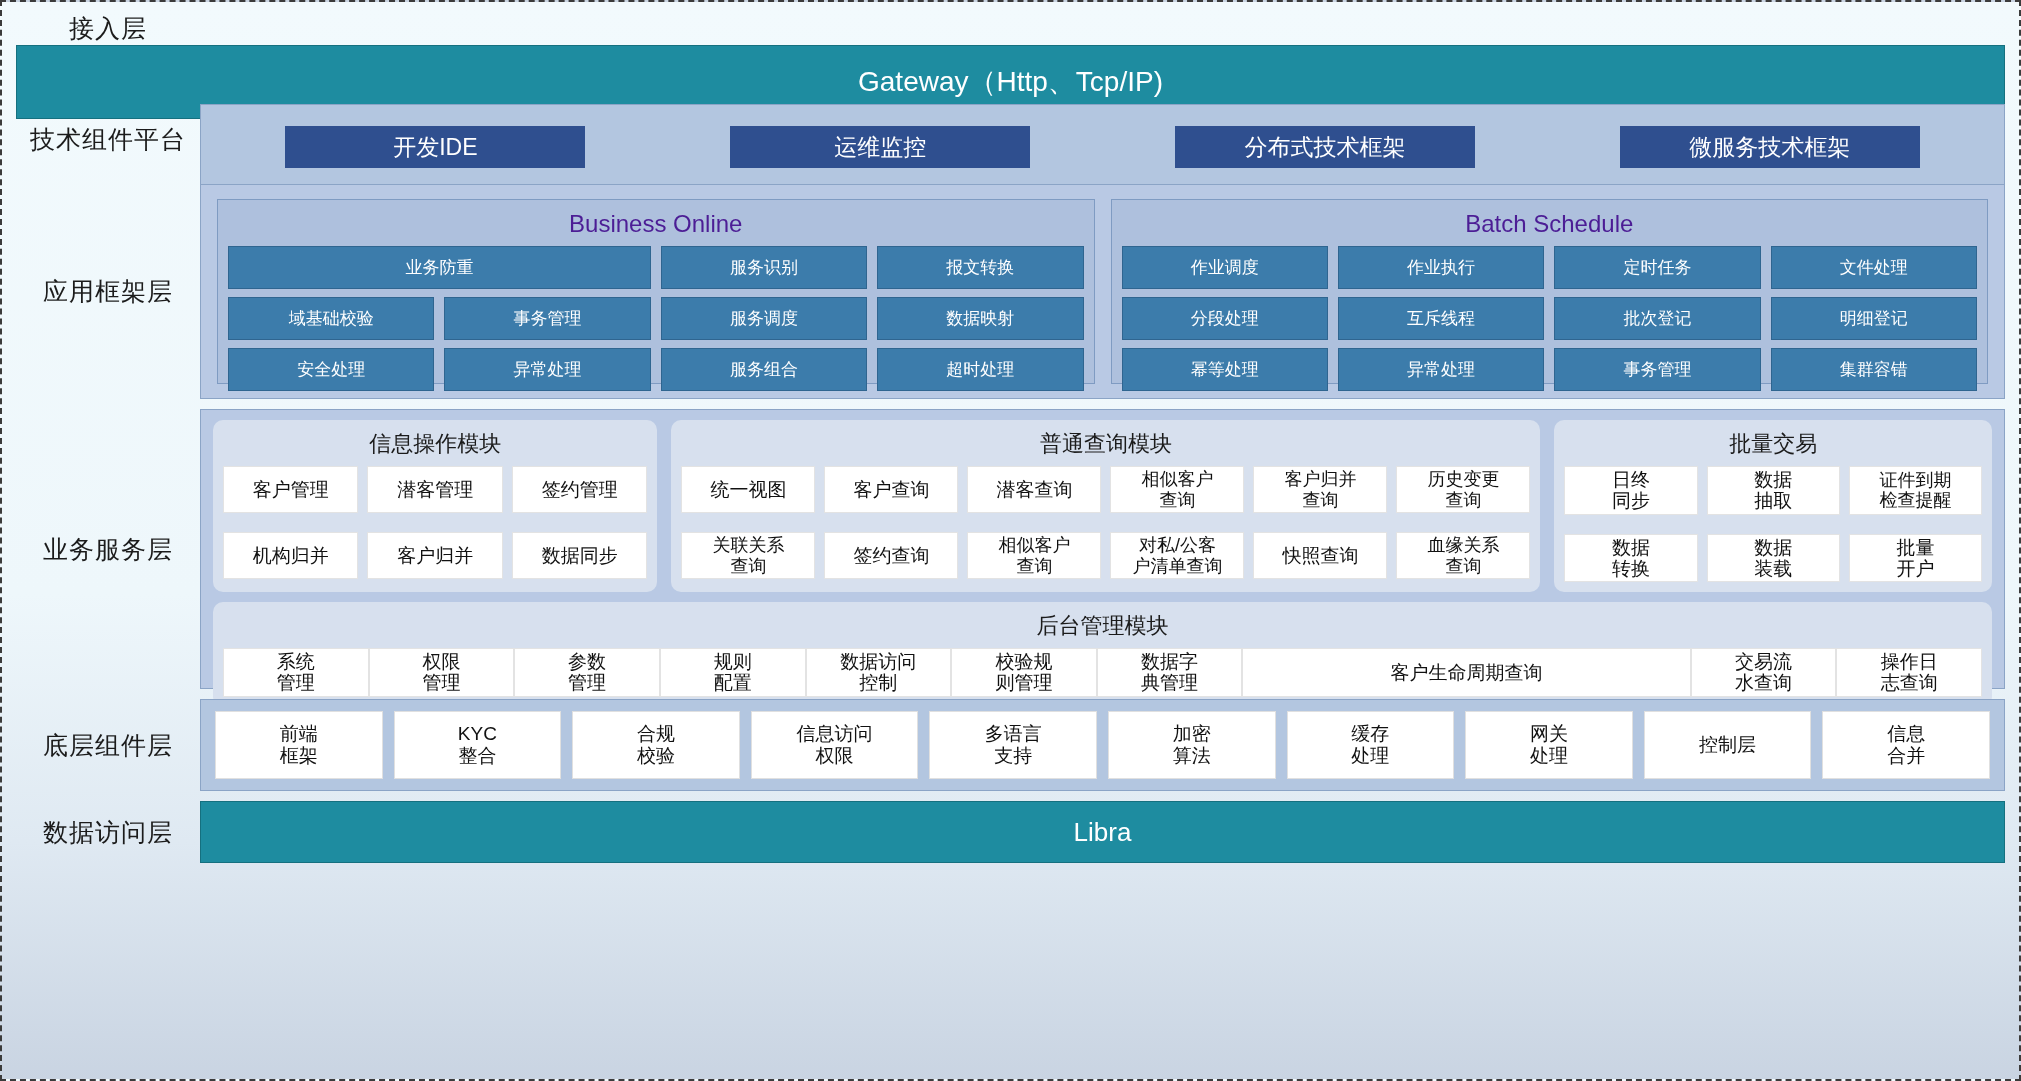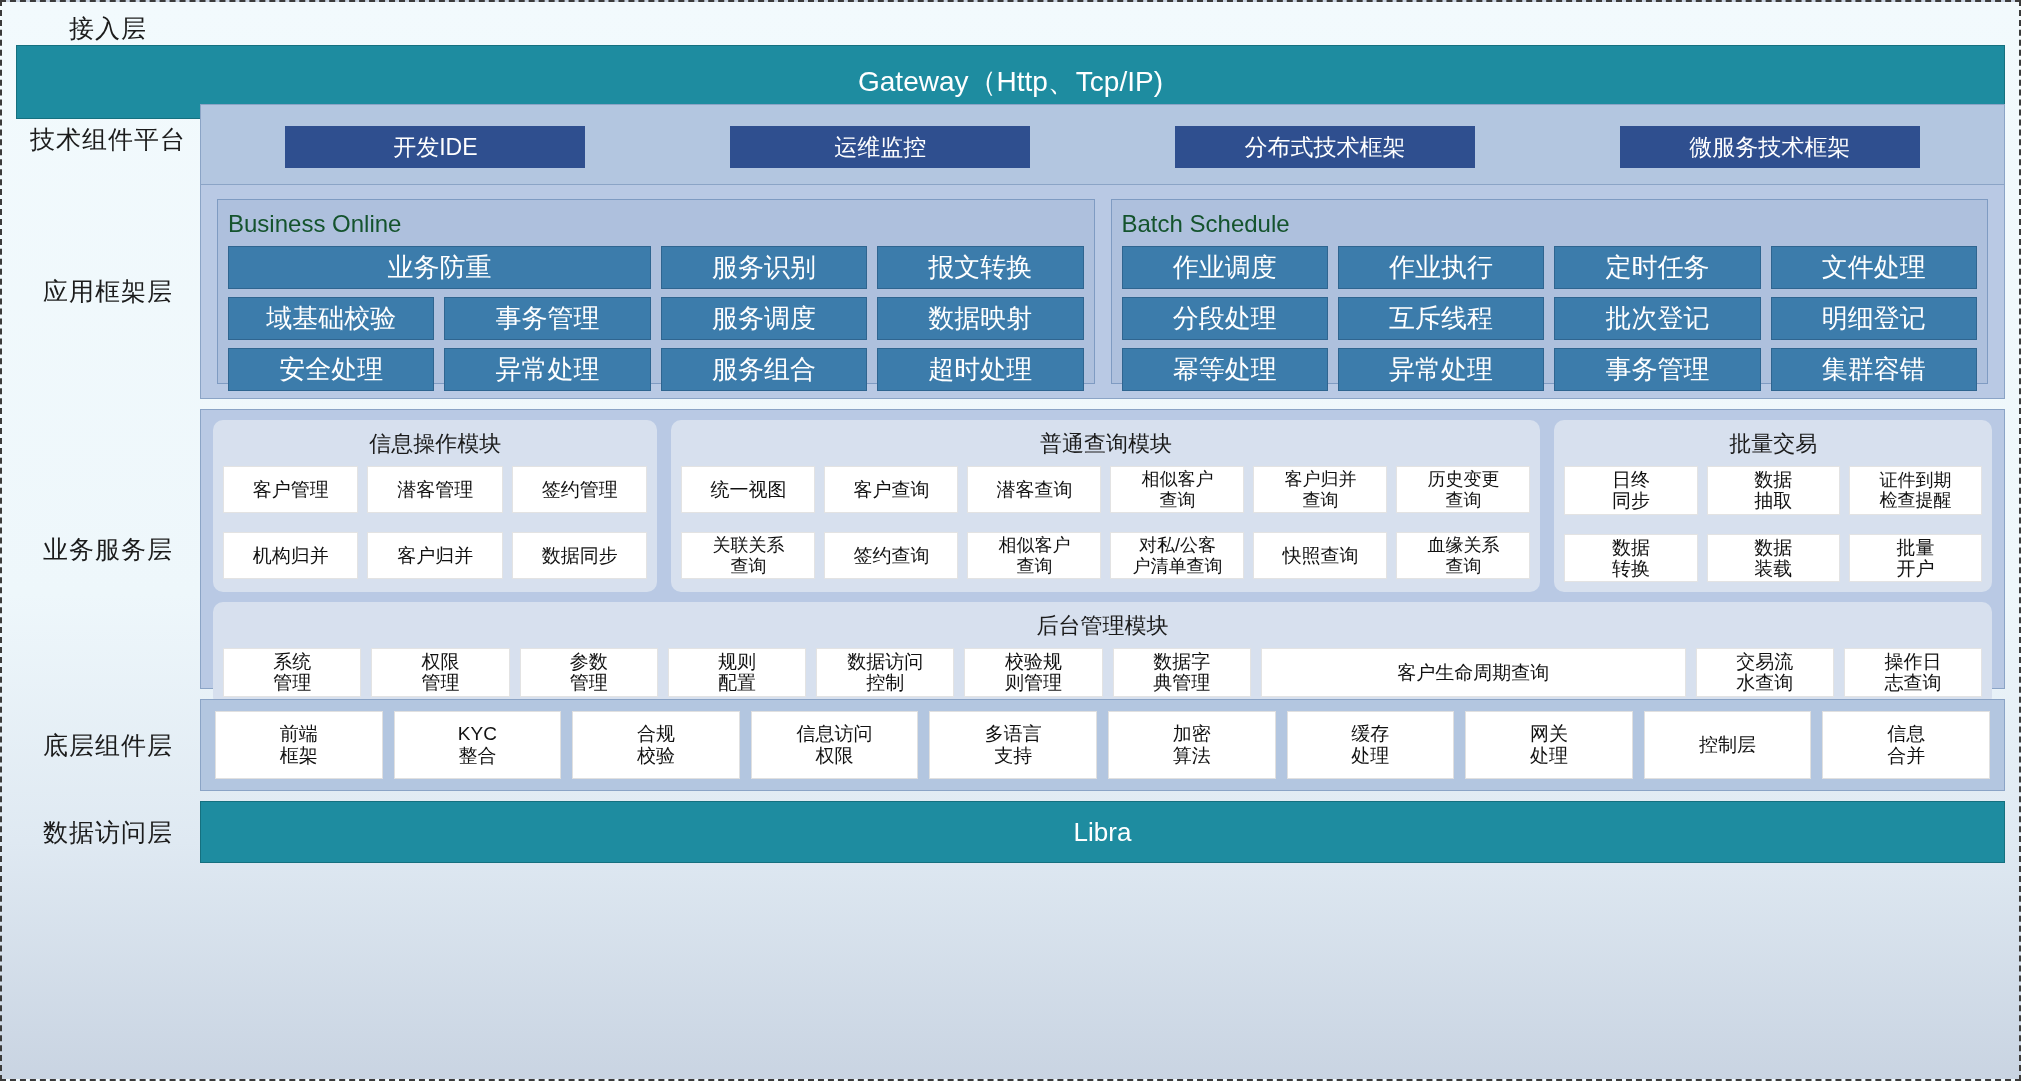--- a/index.html
+++ b/index.html
@@ -77,35 +77,35 @@
     box-sizing:border-box;
   }
   .panel{
     background:#aec0dd;
     border:1px solid #7f9bc2;
     padding:6px 10px 10px 10px;
     box-sizing:border-box;
     display:flex;flex-direction:column;
   }
   .panel-title{
-    text-align:left;
+    text-align:center;
     font-size:24px;
-    color:#14532d;
+    color:#4c1d95;
     padding:4px 0 8px 0;
   }
   .grid3{
     display:grid;
     grid-template-columns:repeat(4,1fr);
     gap:8px 10px;
   }
   .cellblue{
     background:#3c7cab;
     border:1px solid #2f6590;
     color:#ffffff;
-    font-size:26px;
+    font-size:17px;
     height:41px;
     display:flex;align-items:center;justify-content:center;
     text-align:center;
   }
   .span2{grid-column:span 2;}
 
   
   .bizband{
     flex:1;
     background:#b9c9e4;
@@ -289,21 +289,21 @@
                 <div class="cellwhite small">证件到期<br>检查提醒</div>
                 <div class="cellwhite">数据<br>转换</div>
                 <div class="cellwhite">数据<br>装载</div>
                 <div class="cellwhite">批量<br>开户</div>
               </div>
             </div>
           </div>
           <div class="bizrow">
             <div class="modbox" style="flex: 1 1 0%;">
               <div class="mod-title">后台管理模块</div>
-              <div style="display: flex; gap: 10px;">
+              <div style="display: flex; gap: 0;">
                 <div class="cellwhite" style="flex: 1 1 0%;">系统<br>管理</div>
                 <div class="cellwhite" style="flex: 1 1 0%;">权限<br>管理</div>
                 <div class="cellwhite" style="flex: 1 1 0%;">参数<br>管理</div>
                 <div class="cellwhite" style="flex: 1 1 0%;">规则<br>配置</div>
                 <div class="cellwhite" style="flex: 1 1 0%;">数据访问<br>控制</div>
                 <div class="cellwhite" style="flex: 1 1 0%;">校验规<br>则管理</div>
                 <div class="cellwhite" style="flex: 1 1 0%;">数据字<br>典管理</div>
                 <div class="cellwhite" style="flex: 3.2 1 0%;">客户生命周期查询</div>
                 <div class="cellwhite" style="flex: 1 1 0%;">交易流<br>水查询</div>
                 <div class="cellwhite" style="flex: 1 1 0%;">操作日<br>志查询</div>

